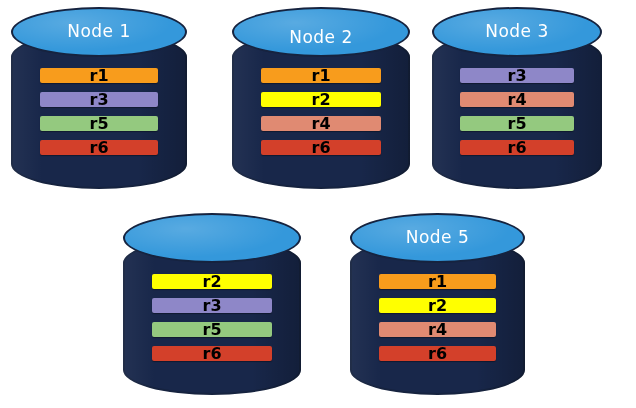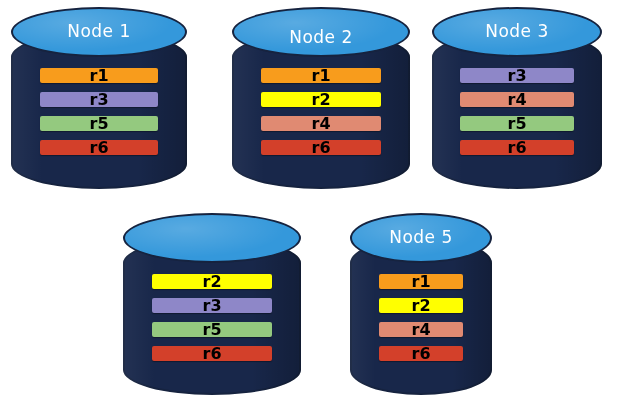--- a/index.html
+++ b/index.html
@@ -152,21 +152,21 @@
       <div class="cyl-top" style="top: 0px; height: 50px;">
         <div class="cyl-top-sheen"></div>
       </div>
       <div class="replicas" style="top: 61px; height: 96px;">
         <div class="replica-bar" style="left: 29px; right: 29px; top: 0px; height: 15px; background: rgb(255, 255, 0);">r2</div>
         <div class="replica-bar" style="left: 29px; right: 29px; top: 24px; height: 15px; background: rgb(142, 135, 200);">r3</div>
         <div class="replica-bar" style="left: 29px; right: 29px; top: 48px; height: 15px; background: rgb(148, 201, 127);">r5</div>
         <div class="replica-bar" style="left: 29px; right: 29px; top: 72px; height: 15px; background: rgb(211, 64, 42);">r6</div>
       </div>
     </div>
-    <div class="node" style="left: 350px; top: 213px; width: 142px; height: 182px;">
+    <div class="node" style="left: 350px; top: 213px; width: 175px; height: 182px;">
       <div class="cyl-body" style="top: 25px; height: 157px; border-radius: 50% / 25px;"></div>
       <div class="cyl-shadow" style="top: 25px; height: 157px; border-radius: 50% / 25px;"></div>
       <div class="cyl-top" style="top: 0px; height: 50px;">
         <div class="cyl-top-sheen"></div>
       </div>
       <div class="node-label" style="top: 14px;">Node 5</div>
       <div class="replicas" style="top: 61px; height: 96px;">
         <div class="replica-bar" style="left: 29px; right: 29px; top: 0px; height: 15px; background: rgb(248, 156, 28);">r1</div>
         <div class="replica-bar" style="left: 29px; right: 29px; top: 24px; height: 15px; background: rgb(255, 255, 0);">r2</div>
         <div class="replica-bar" style="left: 29px; right: 29px; top: 48px; height: 15px; background: rgb(224, 138, 114);">r4</div>

